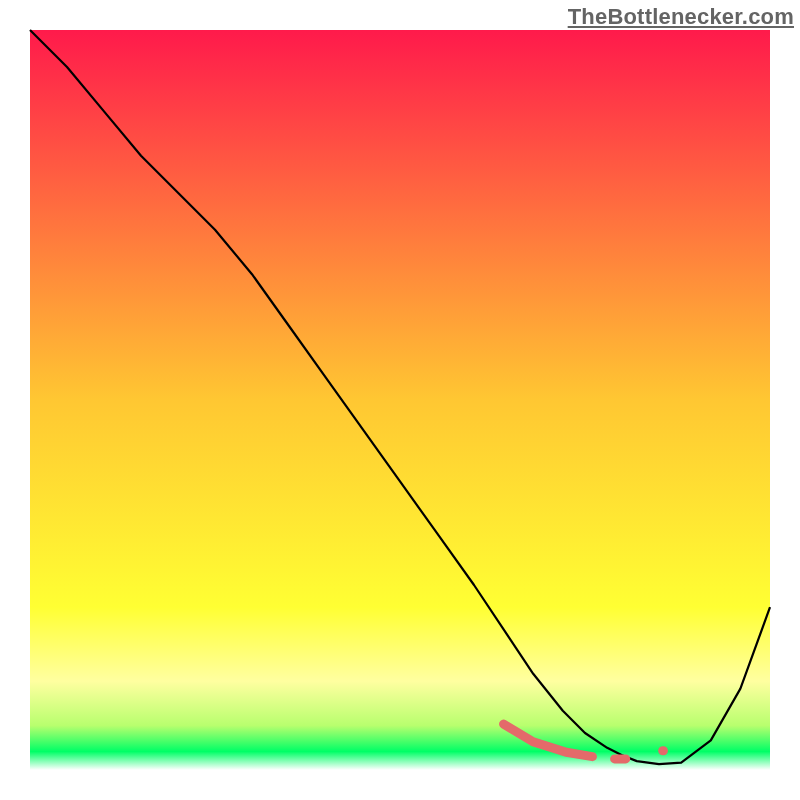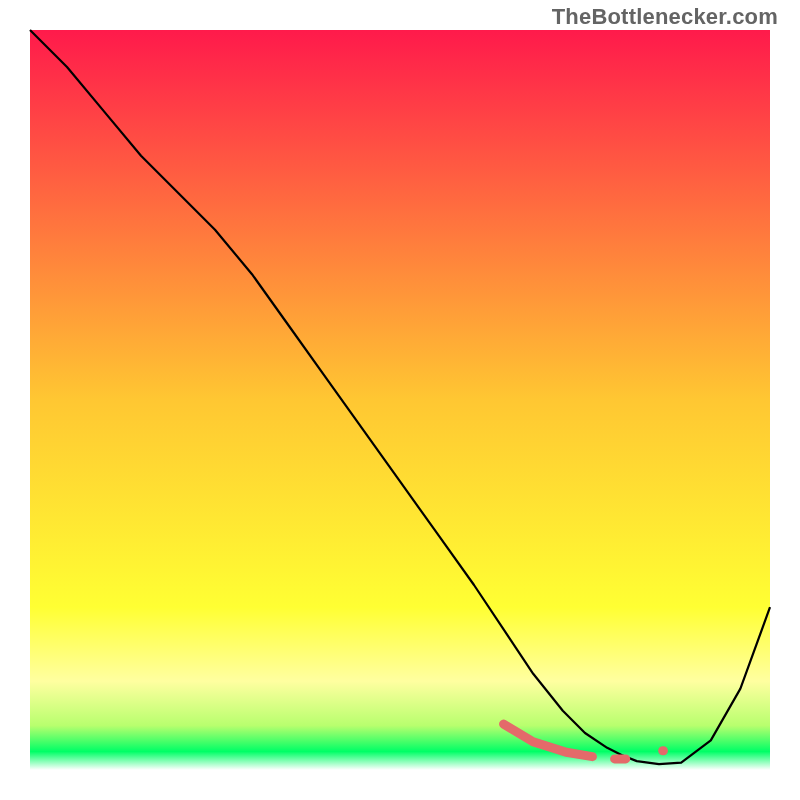--- a/index.html
+++ b/index.html
@@ -12,26 +12,27 @@
     background: #fff;
   }
   .stage {
     position: relative;
     width: 800px;
     height: 800px;
   }
   .watermark {
     position: absolute;
     top: 4px;
-    right: 22px;
+    right: 6px;
     font-size: 22px;
     font-weight: bold;
     color: #646464;
     z-index: 10;
     letter-spacing: 0.2px;
+    text-decoration: underline;
   }
   .plot {
     position: absolute;
     left: 0;
     top: 0;
   }
 </style>
 </head>
 <body>
 

